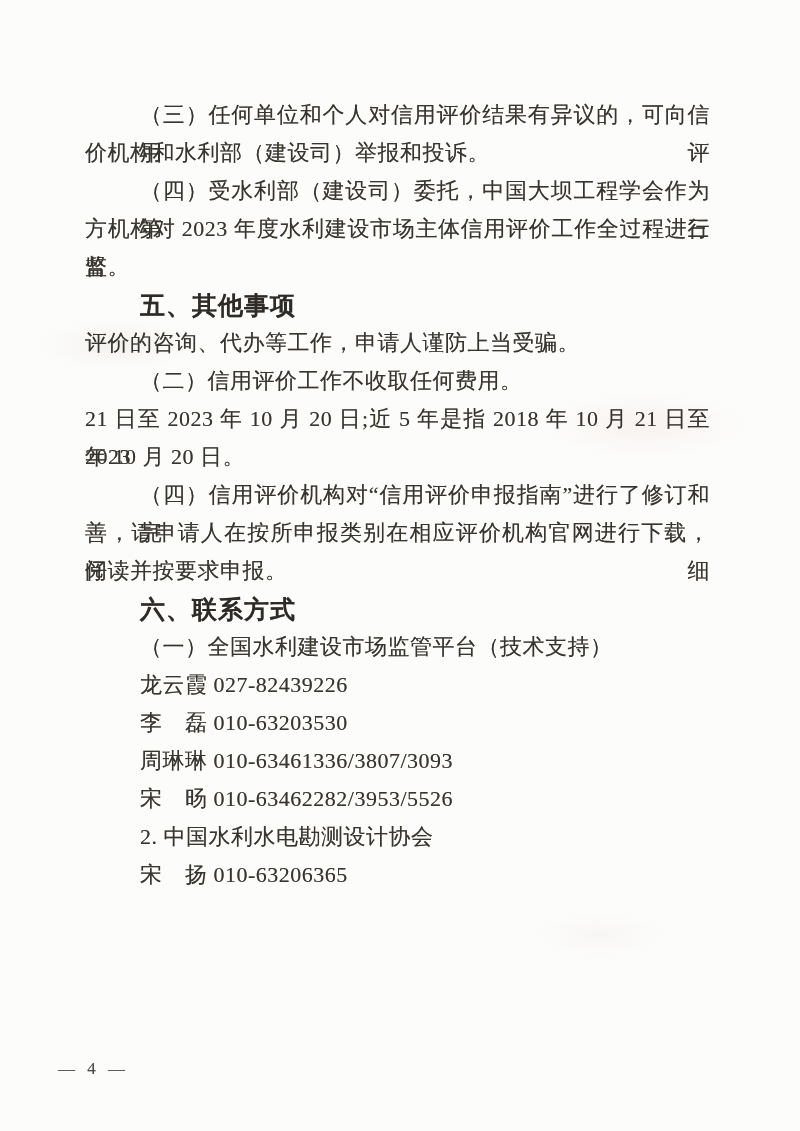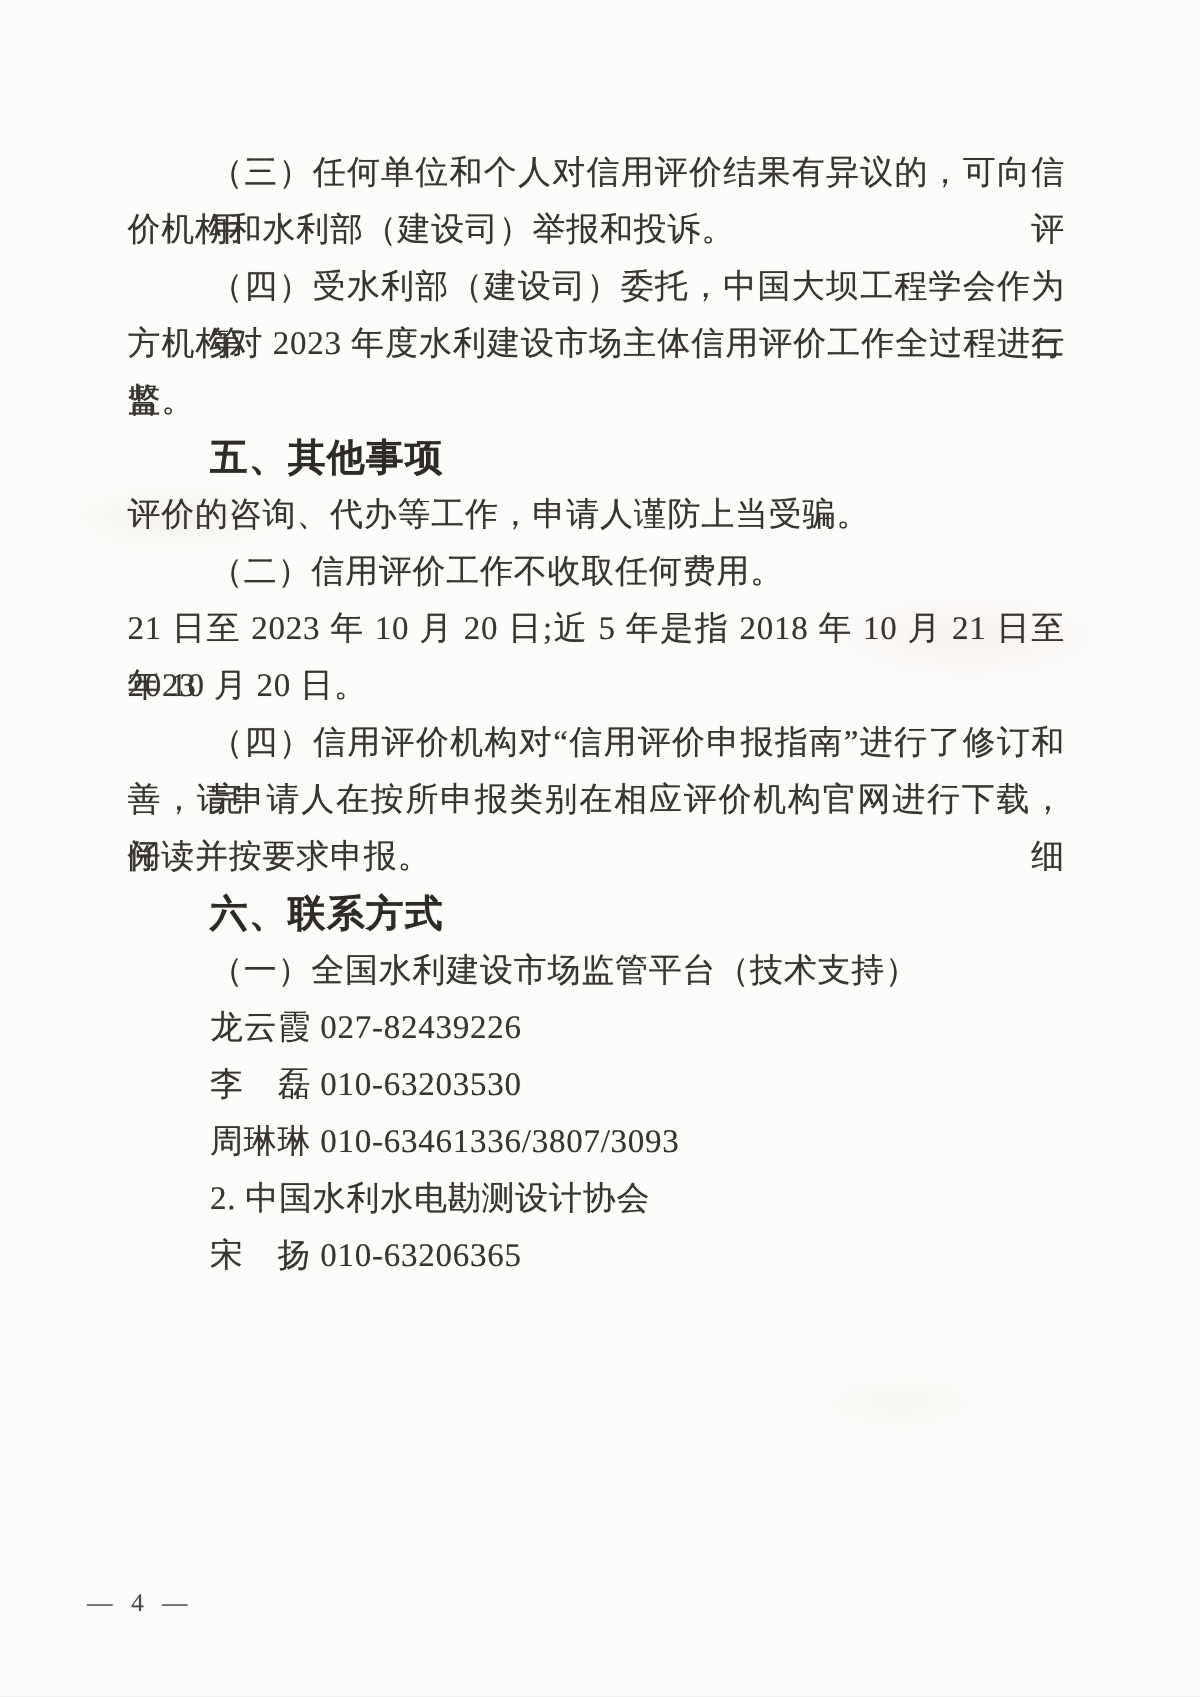--- a/index.html
+++ b/index.html
@@ -76,17 +76,18 @@
       <p class="line fill">21 日至 2023 年 10 月 20 日;近 5 年是指 2018 年 10 月 21 日至 2023</p>
       <p class="line">年 10 月 20 日。</p>
       <p class="line indent fill">（四）信用评价机构对“信用评价申报指南”进行了修订和完</p>
       <p class="line fill">善，请申请人在按所申报类别在相应评价机构官网进行下载，仔细</p>
       <p class="line">阅读并按要求申报。</p>
       <p class="line heading indent">六、联系方式</p>
       <p class="line indent">（一）全国水利建设市场监管平台（技术支持）</p>
       <p class="line indent">龙云霞 027-82439226</p>
       <p class="line indent">李　磊 010-63203530</p>
       <p class="line indent">周琳琳 010-63461336/3807/3093</p>
+      <p class="line indent">宋　旸 010-63462282/3953/5526</p>
       <p class="line indent">2. 中国水利水电勘测设计协会</p>
       <p class="line indent">宋　扬 010-63206365</p>
     </main>
   <div class="page-number">— 4 —</div>
 </div>
 
 </body></html>

